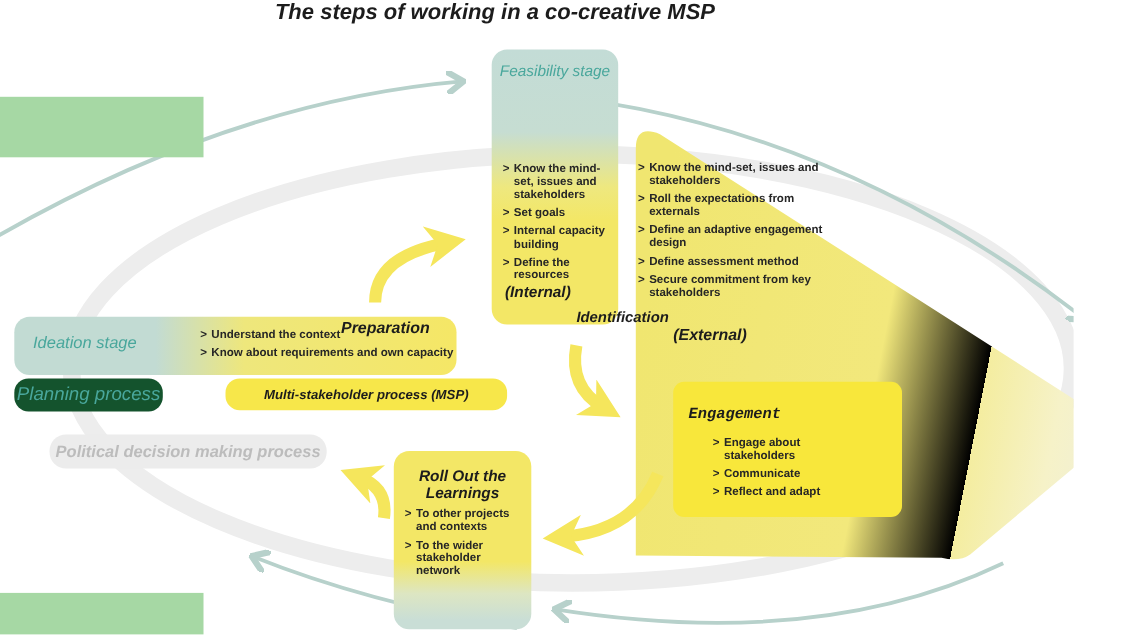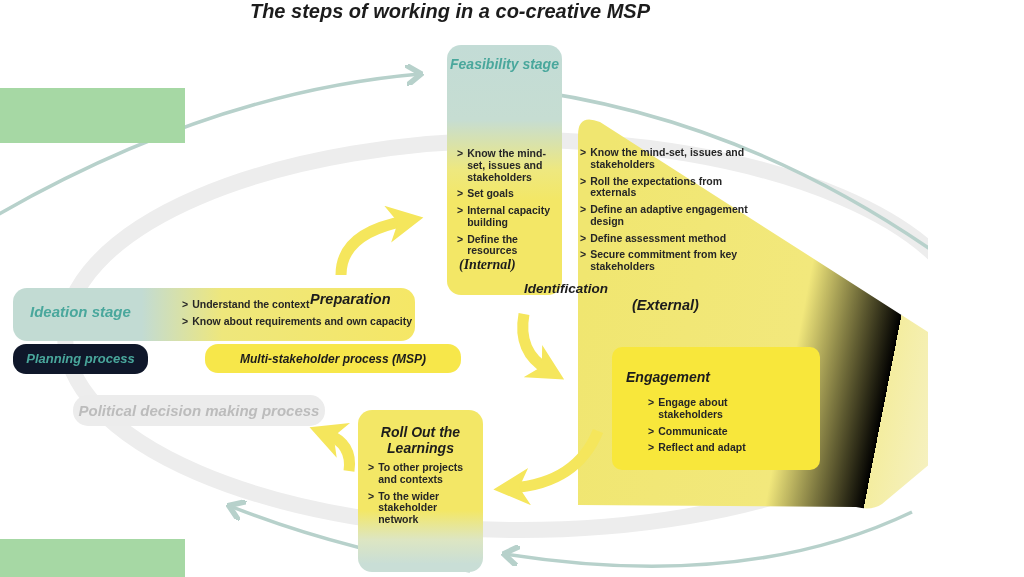--- a/index.html
+++ b/index.html
@@ -1,75 +1,76 @@
 <!DOCTYPE html>
 <html><head>
 <meta charset="utf-8">
 <style>
   html,body{margin:0;padding:0;background:#ffffff;}
   #stage{
     position:relative;width:928px;height:577px;overflow:hidden;background:#fff;
     font-family:"Liberation Sans", sans-serif;
+    padding-left:48px;
   }
   .abs{position:absolute;}
   #bg-svg{position:absolute;left:0;top:0;width:1024px;height:577px;z-index:1;}
   .layer{z-index:2;}
 
   .title{
     left:170px;top:0;width:560px;text-align:center;
     font-size:20px;font-weight:bold;font-style:italic;color:#1c1c1c;
   }
 
   .green-bar{left:0;width:185px;background:#a6d8a4;}
   .green-top{top:88px;height:55px;}
   .green-bottom{top:539px;height:38px;}
 
-  .stage-text{color:#49a79c;font-weight:bold;font-style:italic;line-height:1.1;}
+  .stage-text{color:#49a79c;font-weight:normal;font-style:italic;line-height:1.1;}
   .step-title{color:#1c1c1c;font-weight:bold;font-style:italic;}
 
   .ideation-strip{
     left:13px;top:288px;width:402px;height:53px;border-radius:14px;
     background:linear-gradient(90deg,#c2dbd3 0%,#c2dbd3 32%,#eee77c 52%,#f5e766 100%);
   }
   .ideation-label{left:17px;top:16px;font-size:15px;}
   .prep-title{left:297px;top:3px;font-size:14.5px;}
   .prep-list{left:169px;top:11px;width:240px;}
   .prep-list .bullet{white-space:nowrap;}
 
   .planning-box{
-    left:13px;top:344px;width:135px;height:30px;border-radius:13px;background:#0f172a;
-    display:flex;align-items:center;justify-content:center;font-size:13px;
+    left:13px;top:344px;width:135px;height:30px;border-radius:13px;background:#14532d;
+    display:flex;align-items:center;justify-content:center;font-size:17px;
   }
   .msp-box{
     left:205px;top:344px;width:256px;height:29px;border-radius:13px;background:#f7e74a;
     display:flex;align-items:center;justify-content:center;
     font-size:12px;font-weight:bold;font-style:italic;color:#1c1c1c;
   }
   .political-box{
     left:45px;top:395px;width:252px;height:31px;border-radius:15px;background:#ececec;
     display:flex;align-items:center;justify-content:center;
-    font-size:15px;font-weight:bold;font-style:italic;color:#bcbcbc;margin-left:28px;
+    font-size:15px;font-weight:bold;font-style:italic;color:#bcbcbc;
   }
 
   .feas-box{
     left:447px;top:45px;width:115px;height:250px;border-radius:14px;
     background:linear-gradient(180deg,#c3dcd6 0%,#c6ddd2 30%,#eee87f 50%,#f3e766 62%,#f3e766 100%);
   }
   .feas-title{left:0;top:12px;width:115px;text-align:center;font-size:14px;}
   .feas-list{left:10px;top:103px;width:100px;}
-  .internal-note{left:12px;top:212px;font-size:14px;font-family:Liberation Serif, serif;}
+  .internal-note{left:12px;top:212px;font-size:14px;}
 
   .ident-title{left:524px;top:281px;font-size:13.5px;}
-  .external-note{left:612px;top:297px;font-size:14.5px;margin-left:20px;}
+  .external-note{left:612px;top:297px;font-size:14.5px;}
   .ext-list{left:580px;top:147px;width:170px;}
 
   .eng-box{
     left:612px;top:347px;width:208px;height:123px;border-radius:10px;background:#f8e73b;
   }
-  .eng-title{left:14px;top:22px;font-size:14px;}
+  .eng-title{left:14px;top:22px;font-size:14px;font-family:Liberation Mono, monospace;}
   .eng-list{left:36px;top:50px;width:130px;}
 
   .dev-label{left:920px;top:372px;width:100px;font-size:13.5px;}
 
   .real-box{
     left:793px;top:428px;width:182px;height:77px;border-radius:16px;
     background:linear-gradient(90deg,#e9eba6 0%,#d8e4c2 25%,#cde0d8 55%,#cde0d8 100%);
   }
   .real-label{left:88px;top:25px;width:92px;font-size:13.5px;}
 

